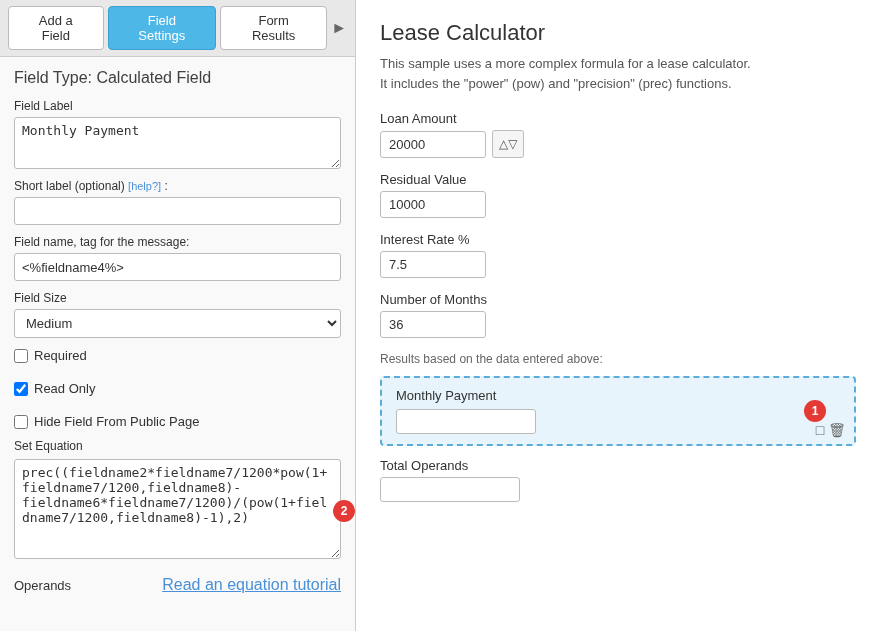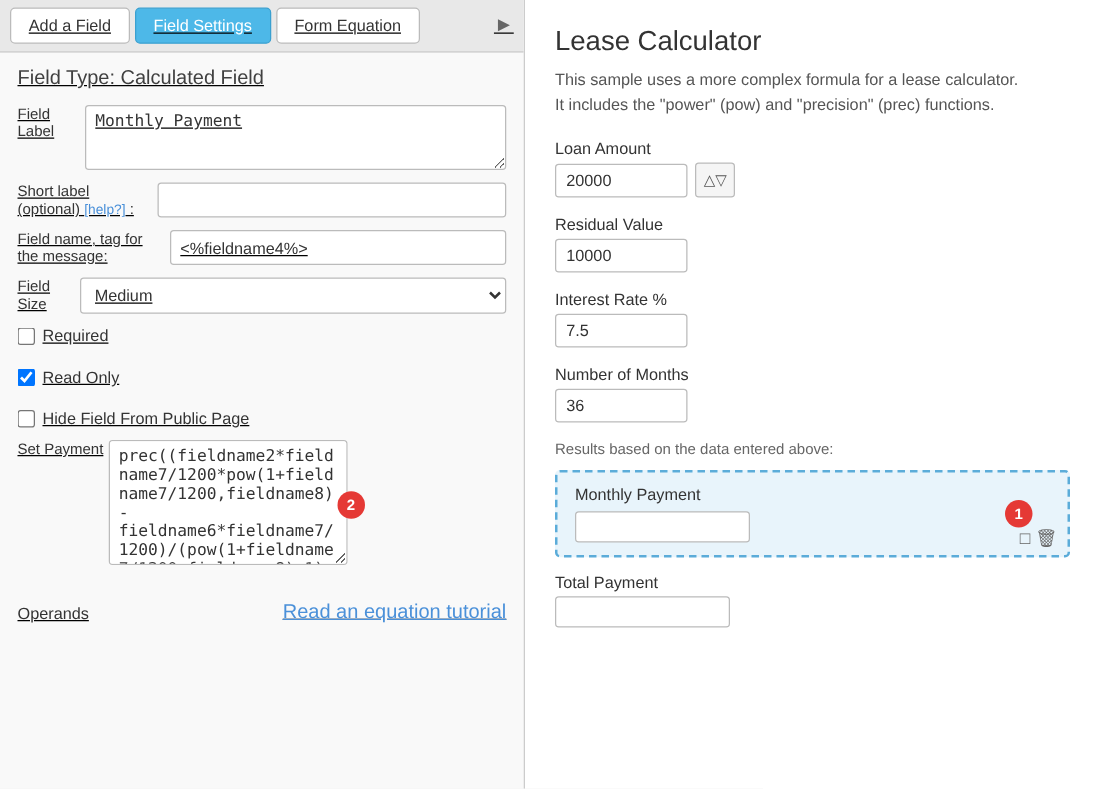--- a/index.html
+++ b/index.html
@@ -8,28 +8,27 @@
       font-size: 13px;
       background: #f0f0f0;
       display: flex;
       height: 631px;
       width: 880px;
       overflow: hidden;
     }
 
     
     .left-panel {
-      width: 420px;
+      width: 356px;
       background: #f9f9f9;
       border-right: 1px solid #ccc;
       display: flex;
       flex-direction: column;
       height: 100%;
       overflow-y: auto;
-      text-decoration: underline;
     }
 
     .tab-bar {
       display: flex;
       align-items: center;
       background: #e8e8e8;
       border-bottom: 1px solid #ccc;
       padding: 6px 8px;
       gap: 4px;
     }
@@ -66,20 +65,21 @@
     }
 
     .field-type-label {
       font-size: 16px;
       color: #404040;
       margin-bottom: 2px;
     }
 
     .form-group {
       display: flex;
+      flex-direction: column;
       gap: 4px;
     }
 
     .form-group label {
       font-size: 12px;
       color: #333;
       font-weight: normal;
     }
 
     .form-group label .help-link {
@@ -180,21 +180,21 @@
       justify-content: center;
       font-size: 12px;
       font-weight: bold;
       z-index: 10;
     }
 
     .operands-row {
       display: flex;
       justify-content: space-between;
       align-items: center;
-      margin-top: 16px;
+      margin-top: 4px;
       text-align: center;
     }
 
     .operands-label {
       font-size: 13px;
       color: #333;
     }
 
     .tutorial-link {
       color: #4a90d9;
@@ -353,21 +353,21 @@
       color: #333;
     }
   </style>
 </head>
 <body>
 
 <div class="left-panel">
   <div class="tab-bar">
     <button class="tab">Add a Field</button>
     <button class="tab active">Field Settings</button>
-    <button class="tab">Form Equation</button>
+    <button class="tab">Form Results</button>
     <span class="tab-arrow">►</span>
   </div>
 
   <div class="panel-content">
     <div class="field-type-label">Field Type: Calculated Field</div>
 
     <div class="form-group">
       <label>Field Label</label>
       <textarea class="field-label-textarea" style="">Monthly Payment</textarea>
     </div>
@@ -403,21 +403,21 @@
         <input type="checkbox" checked="" style="">
         <span>Read Only</span>
       </div>
       <div class="checkbox-row">
         <input type="checkbox" style="">
         <span>Hide Field From Public Page</span>
       </div>
     </div>
 
     <div class="form-group">
-      <div class="set-equation-label">Set Payment</div>
+      <div class="set-equation-label">Set Equation</div>
       <div class="equation-wrapper">
         <textarea class="equation-textarea" style="">prec((fieldname2*fieldname7/1200*pow(1+fieldname7/1200,fieldname8)-fieldname6*fieldname7/1200)/(pow(1+fieldname7/1200,fieldname8)-1),2)</textarea>
         <div class="badge-2">2</div>
       </div>
     </div>
 
     <div class="operands-row">
       <span class="operands-label">Operands</span>
       <a class="tutorial-link">Read an equation tutorial</a>
     </div>
@@ -457,16 +457,16 @@
     <div class="result-card-label">Monthly Payment</div>
     <input type="text" class="result-card-input" style="">
     <div class="badge-1">1</div>
     <div class="result-card-actions">
       <span>□</span>
       <span>🗑</span>
     </div>
   </div>
 
   <div class="total-payment-field">
-    <label>Total Payment</label>
+    <label>Total Operands</label>
     <input type="text" class="total-payment-input" style="">
   </div>
 </div>
 
 </body></html>

